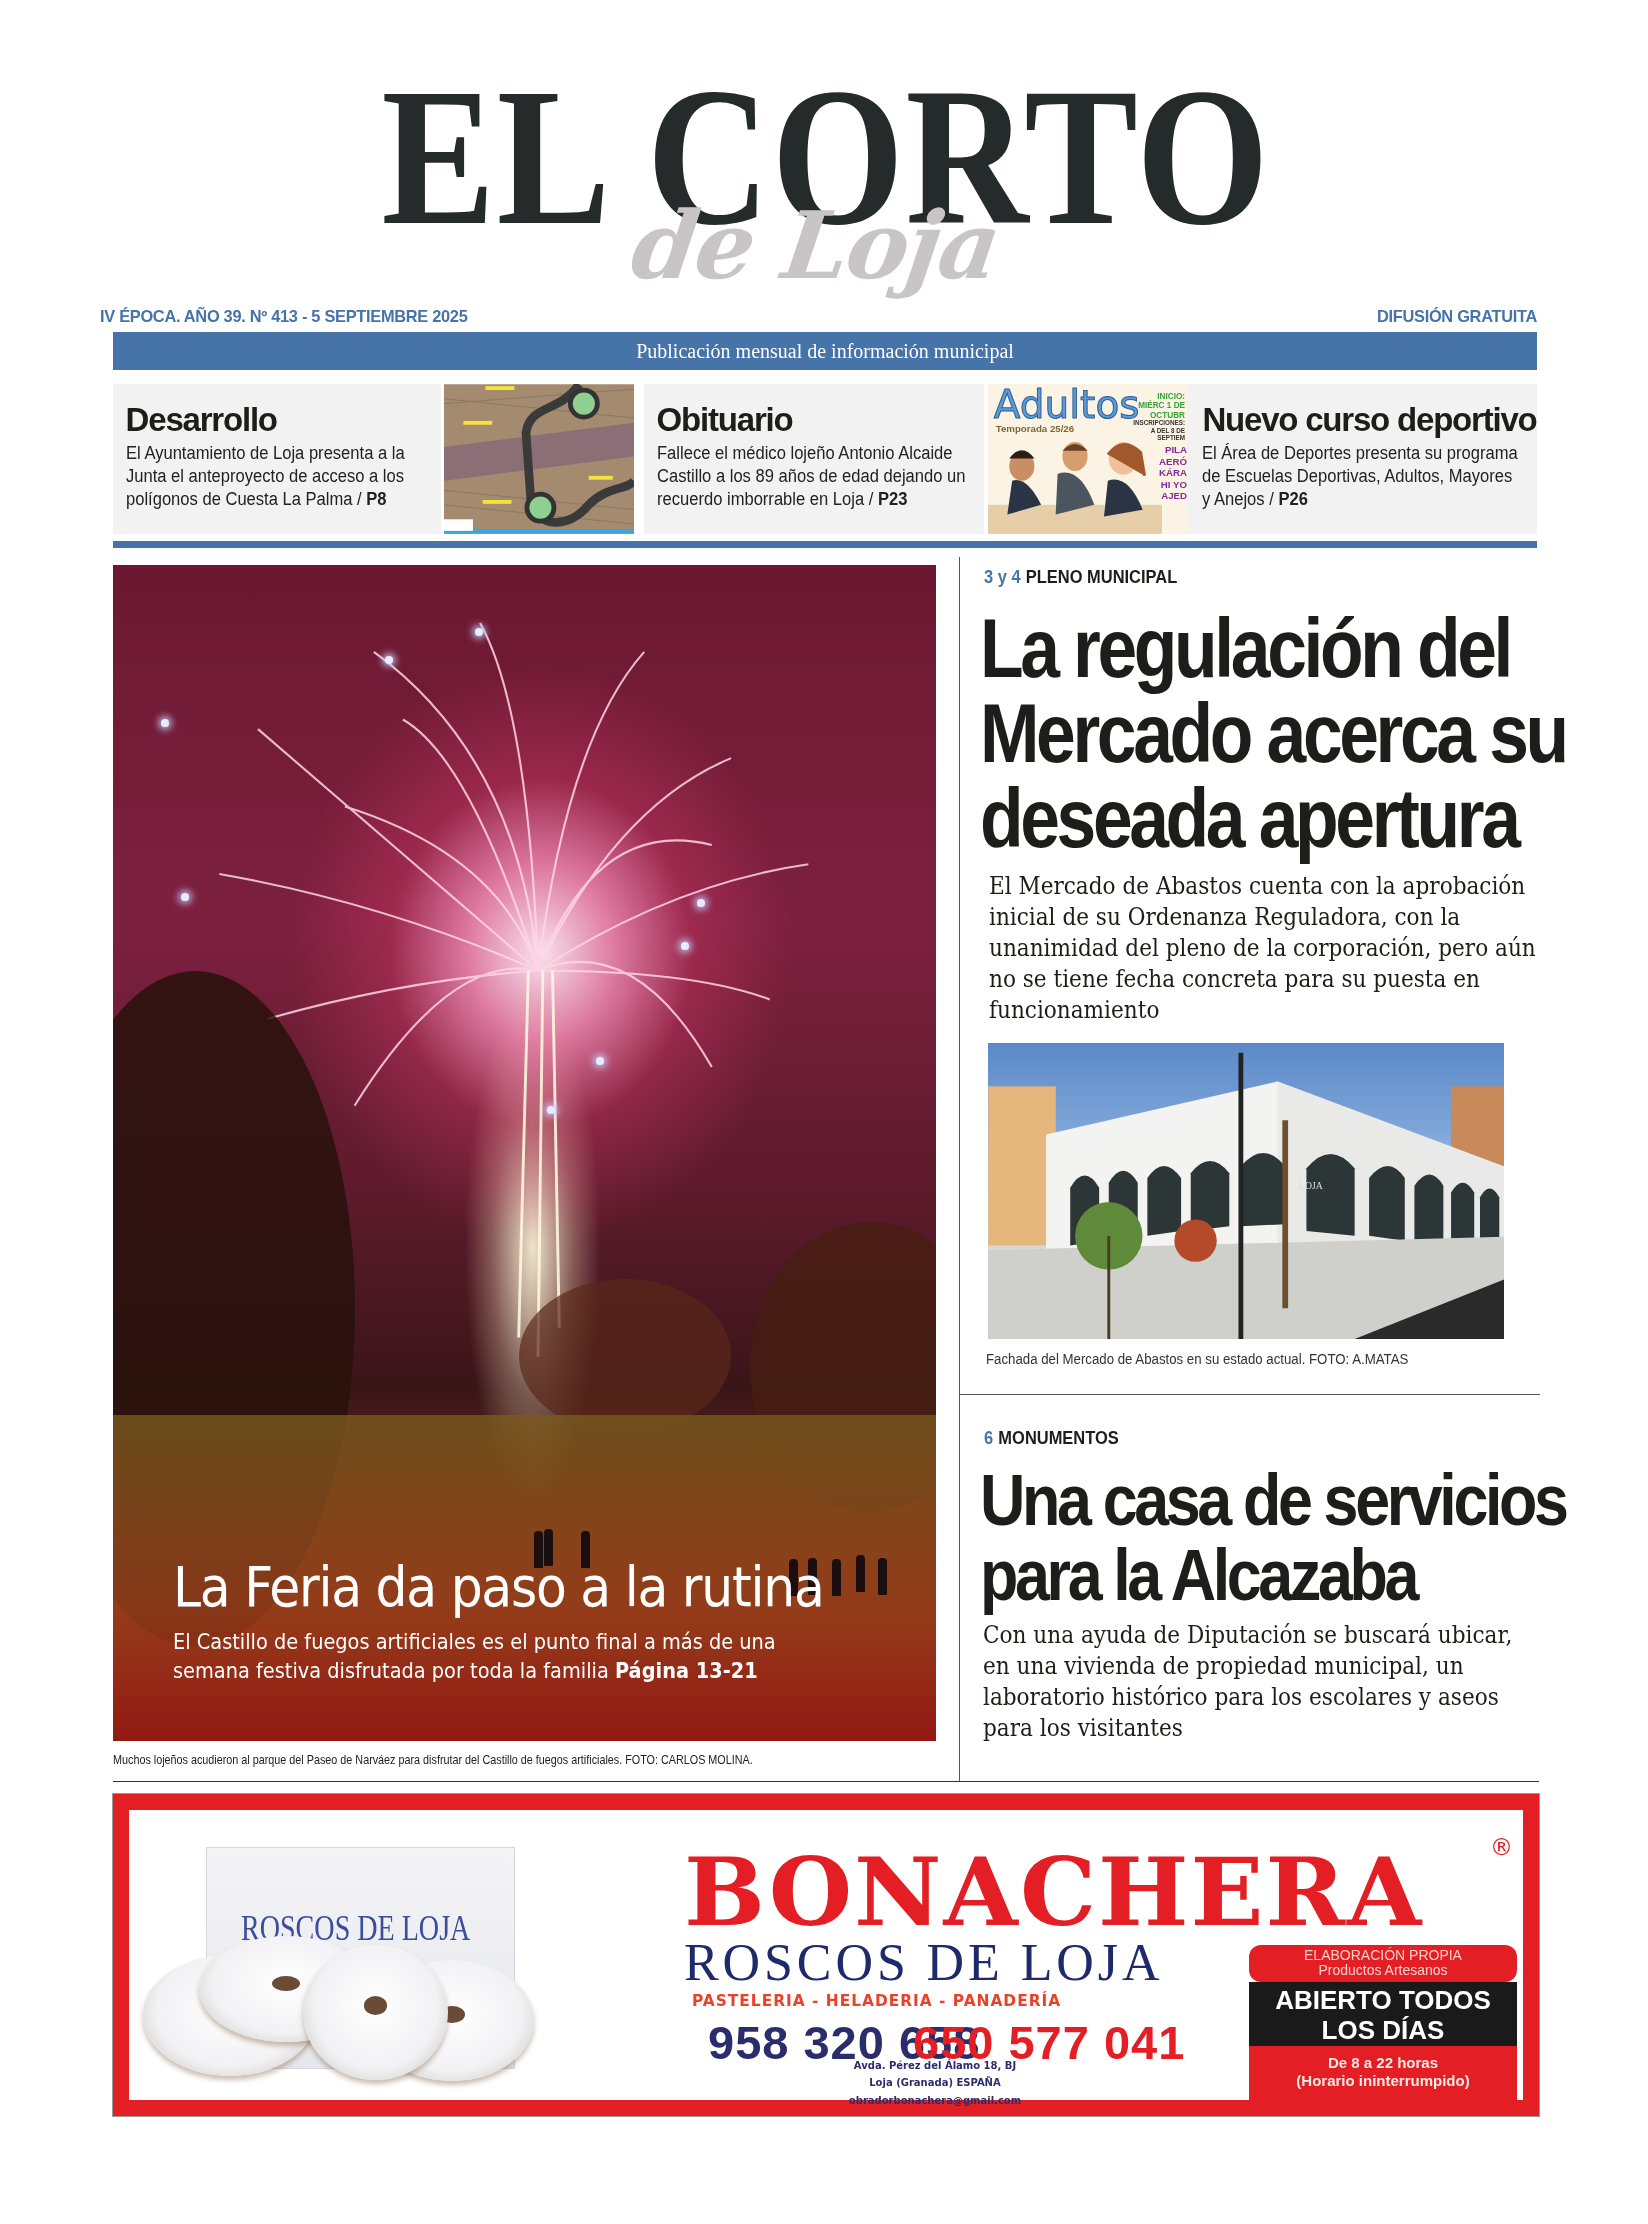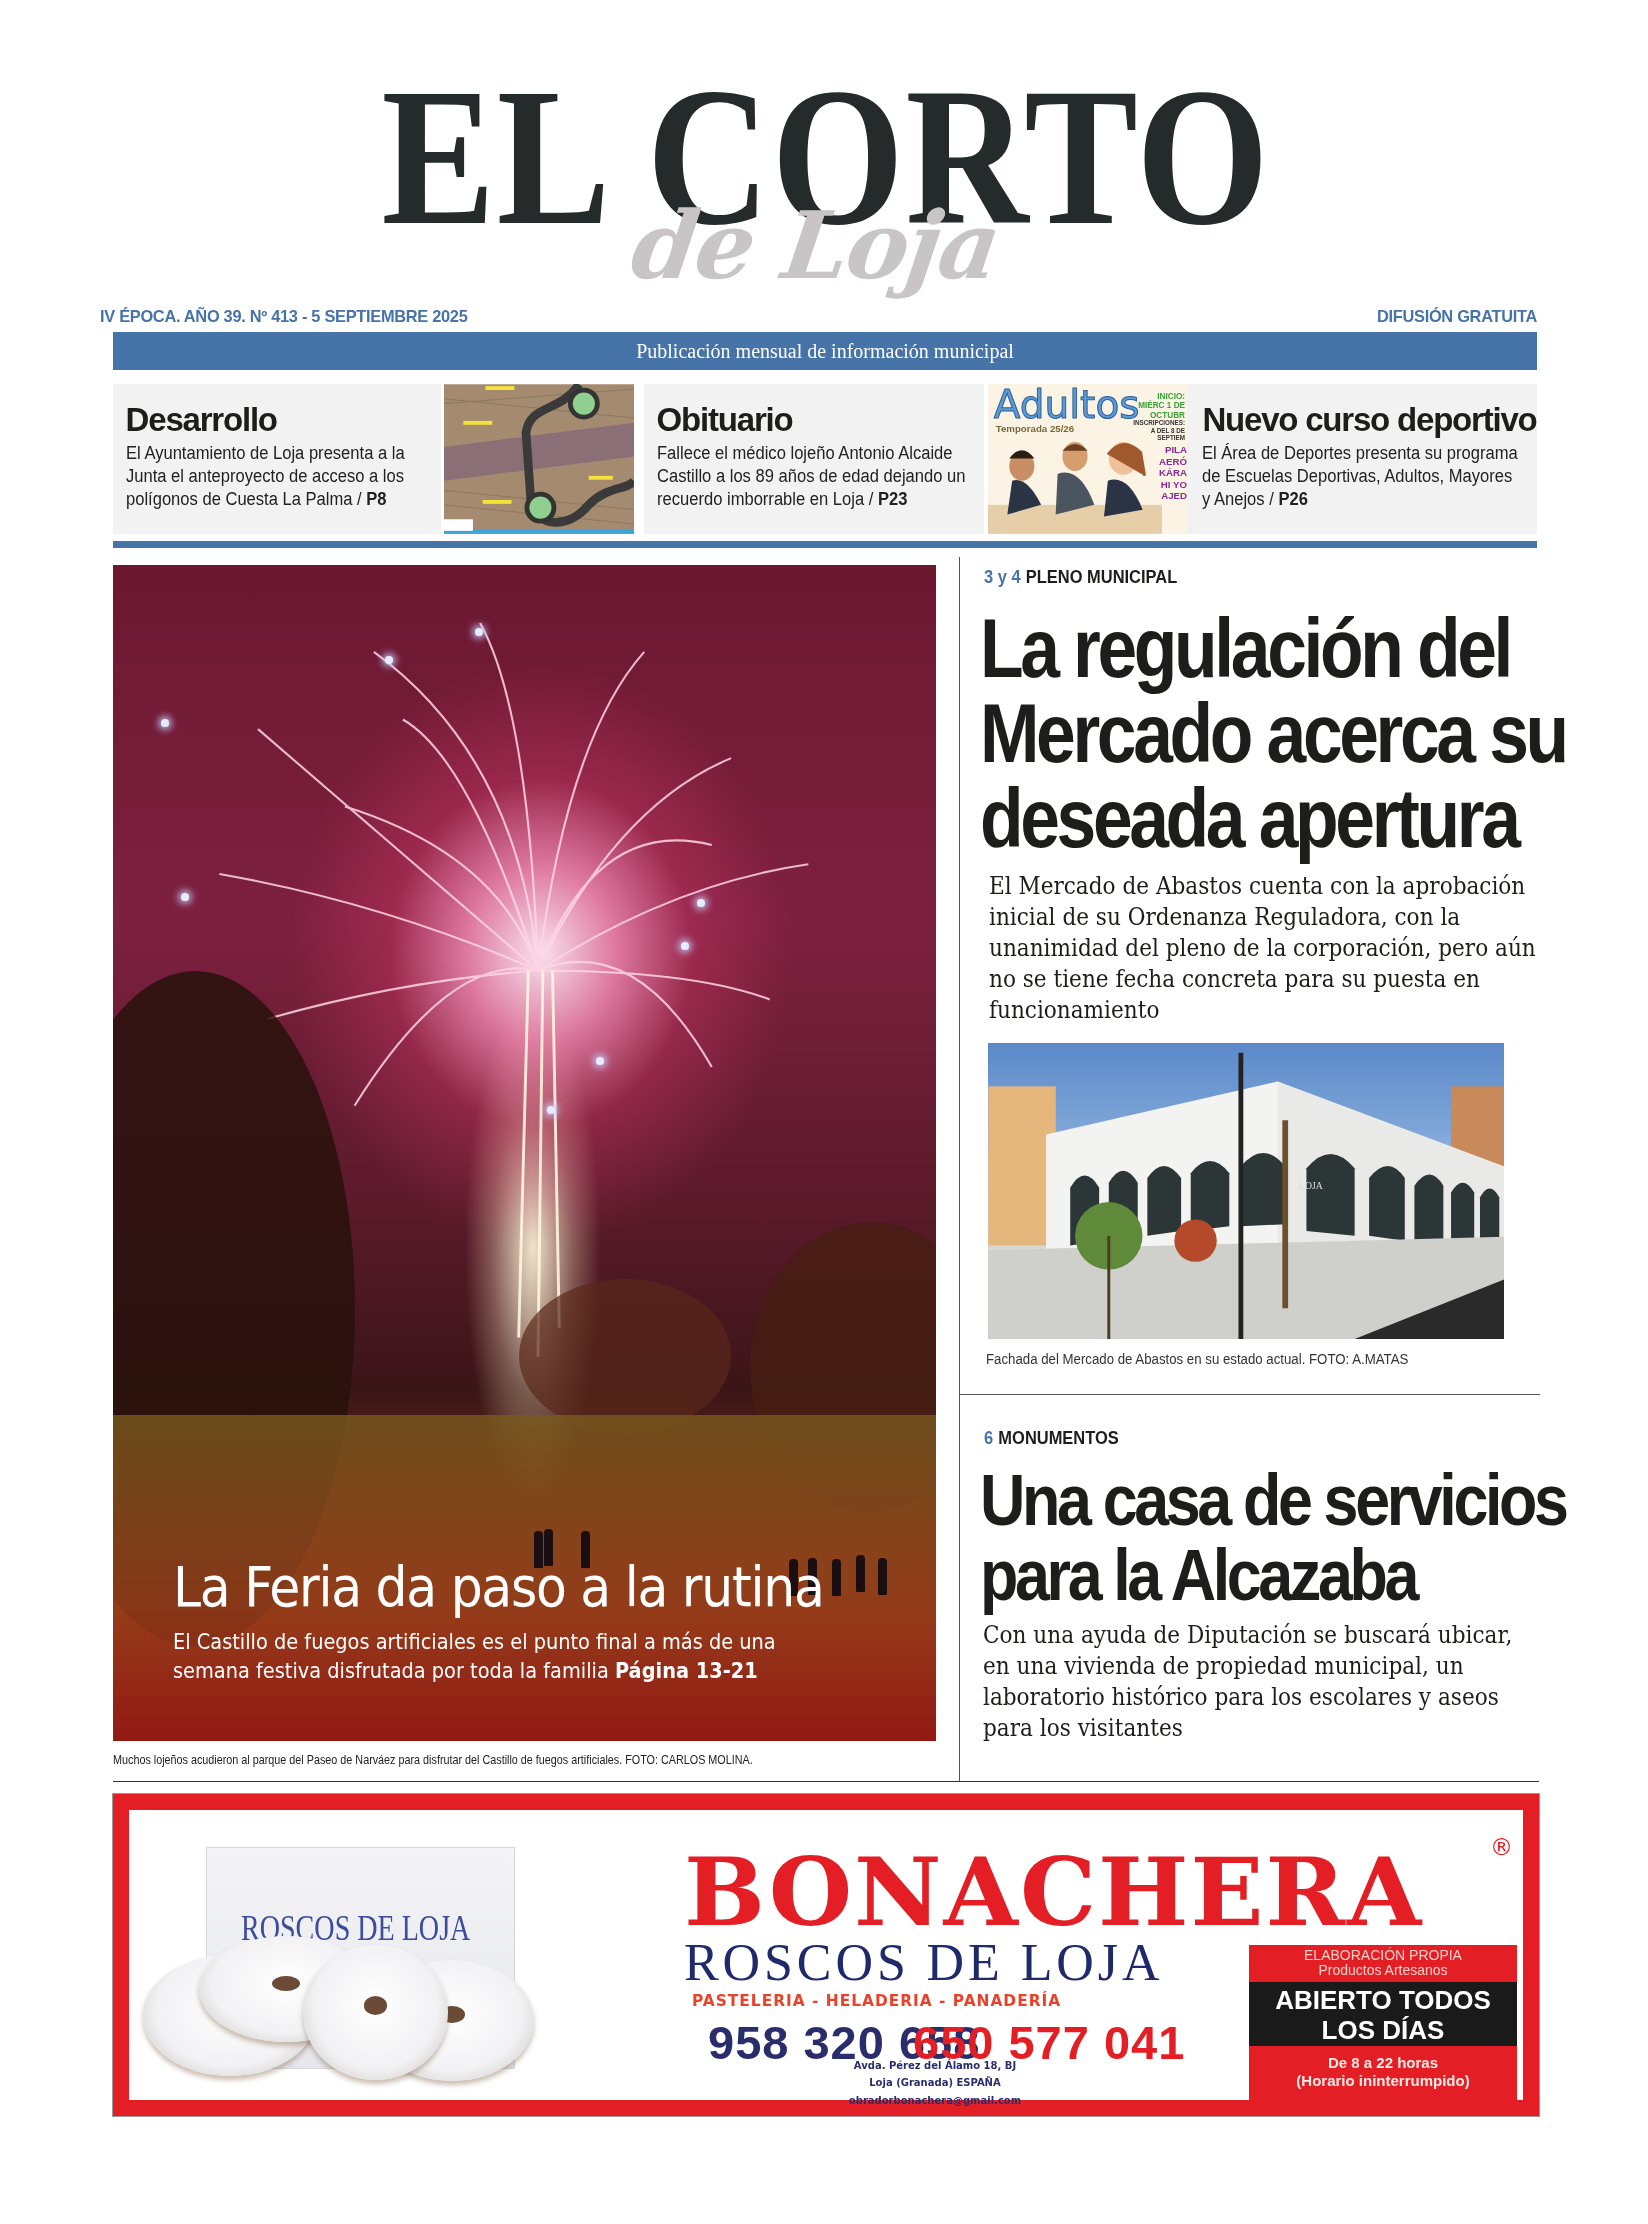--- a/index.html
+++ b/index.html
@@ -119,21 +119,21 @@
   .ad-services { position: absolute; left: 563px; top: 182px; font-family: "DejaVu Sans", sans-serif; font-weight: bold;
     font-size: 15.4px; color: #e8432a; letter-spacing: 1px; white-space: nowrap; }
   .ad-phone { position: absolute; top: 205px; font-family: "Liberation Sans", sans-serif; font-weight: bold;
     font-size: 47px; letter-spacing: 1px; white-space: nowrap; }
   .ad-address { position: absolute; left: 637px; top: 247px; width: 338px; text-align: center;
     font-family: "DejaVu Sans", sans-serif; font-weight: bold; font-size: 10px; line-height: 17.4px; color: #2a2d6b; }
   .ad-hours {
     position: absolute; left: 1120px; top: 135px; width: 268px; height: 156px;
     font-family: "Liberation Sans", sans-serif; text-align: center;
   }
-  .ad-hours .top { height: 37px; background: #e31e24; color: #ffd0c9; font-size: 14px; line-height: 15.4px; padding-top: 2.9px; }
+  .ad-hours .top { height: 37px; background: #e31e24; color: #ffd0c9; font-size: 14px; line-height: 15.4px; padding-top: 2.9px; border-radius: 12px; }
   .ad-hours .mid { height: 64px; background: #1a1a1a; color: #ffffff; font-weight: bold; font-size: 26px; line-height: 30px; padding-top: 2.9px; }
   .ad-hours .bot { height: 56px; background: #e31e24; color: #ffe9e5; font-weight: bold; font-size: 15px; line-height: 18.3px; padding-top: 7.7px; }
 </style>
 </head>
 <body>
 
 <header>
   <div class="mast-title">EL CORTO</div>
   <div class="mast-sub">de Loja</div>
   <div class="dateline" style="left:100px;">IV ÉPOCA. AÑO 39. Nº 413 - 5 SEPTIEMBRE 2025</div>

